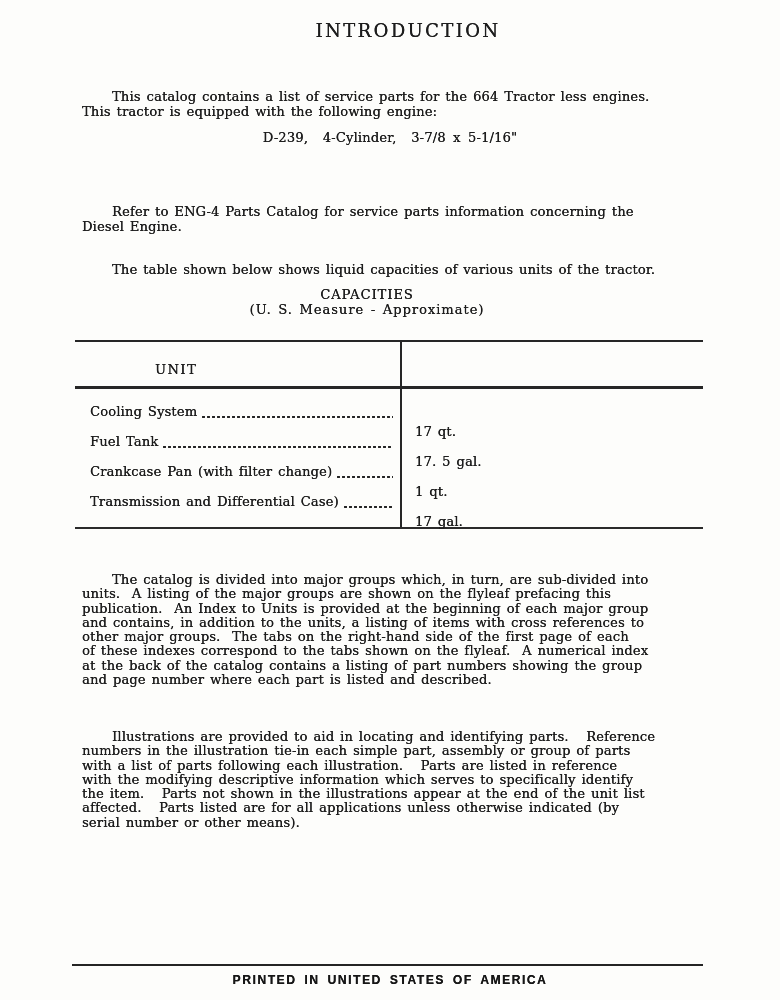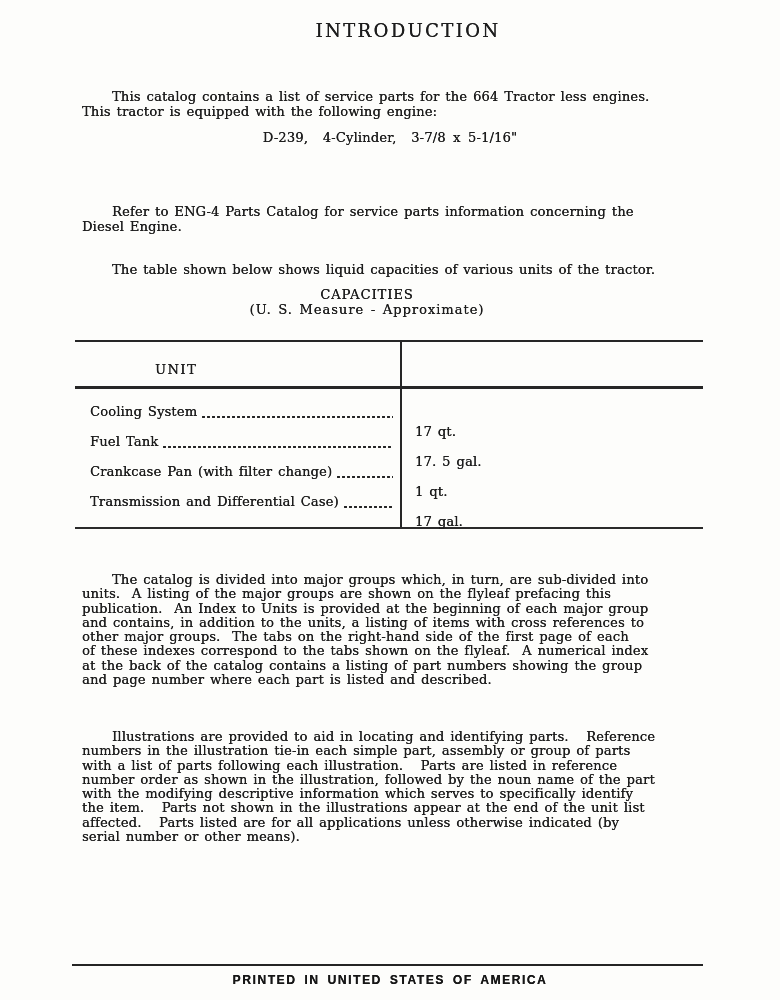--- a/index.html
+++ b/index.html
@@ -165,21 +165,20 @@
     <div class="line">other major groups.  The tabs on the right-hand side of the first page of each</div>
     <div class="line">of these indexes correspond to the tabs shown on the flyleaf.  A numerical index</div>
     <div class="line">at the back of the catalog contains a listing of part numbers showing the group</div>
     <div class="line">and page number where each part is listed and described.</div>
   </div>
 
   <div class="abs para tight p-illus">
     <div class="line ind">Illustrations are provided to aid in locating and identifying parts.   Reference</div>
     <div class="line">numbers in the illustration tie-in each simple part, assembly or group of parts</div>
     <div class="line">with a list of parts following each illustration.   Parts are listed in reference</div>
-    <div class="line">number order as shown in the illustration, followed by the noun name of the part</div>
     <div class="line">with the modifying descriptive information which serves to specifically identify</div>
     <div class="line">the item.   Parts not shown in the illustrations appear at the end of the unit list</div>
     <div class="line">affected.   Parts listed are for all applications unless otherwise indicated (by</div>
     <div class="line">serial number or other means).</div>
   </div>
 
 
   <div class="abs footer-rule"></div>
   <div class="abs footer-note">PRINTED IN UNITED STATES OF AMERICA</div>
 

